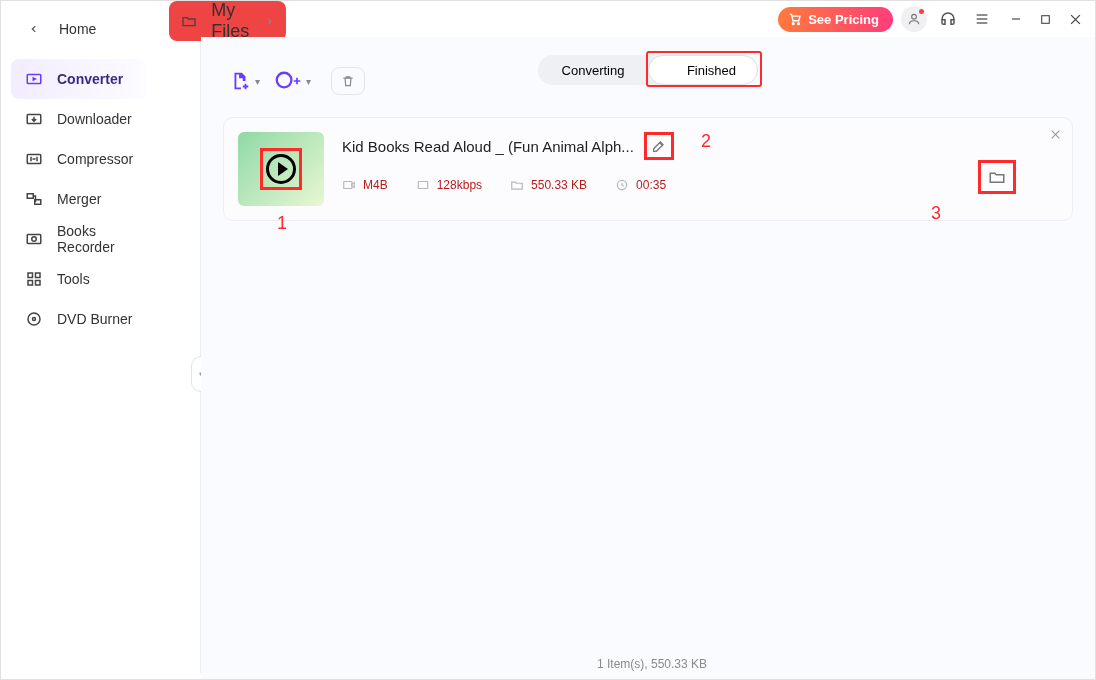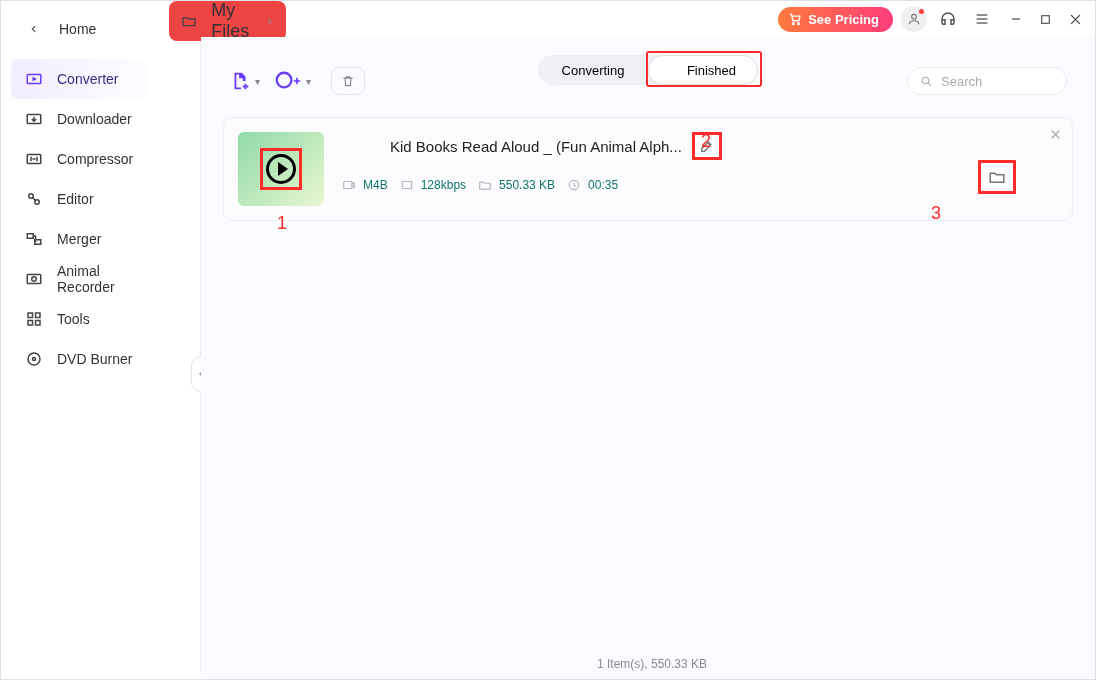--- a/index.html
+++ b/index.html
@@ -8,21 +8,21 @@
 .topbar { position: absolute; top: 0; right: 0; height: 36px; display: flex; align-items: center; gap: 8px; padding: 15px 12px; }
 .pricing-btn { background: linear-gradient(90deg, #ff7a3d, #ff3d7a); color: #fff; border-radius: 16px; padding: 5px 14px 5px 10px; display: flex; align-items: center; gap: 6px; font-size: 13px; font-weight: 600; cursor: pointer; }
 .top-icon { width: 26px; height: 26px; border-radius: 50%; background: #f0f0f2; display: flex; align-items: center; justify-content: center; cursor: pointer; color: #555; position: relative; }
 .top-icon.dot::after { content: ""; position: absolute; top: 3px; right: 3px; width: 5px; height: 5px; border-radius: 50%; background: #ff3d3d; }
 .win-ctrl { display: flex; gap: 16px; align-items: center; margin-left: 6px; }
 .win-ctrl span { cursor: pointer; color: #444; display: inline-flex; }
 
 .sidebar { position: absolute; left: 0; top: 0; bottom: 6px; width: 200px; border-right: 1px solid #eee; display: flex; flex-direction: row; background: #fff; }
 .nav { flex: 1; padding: 8px 10px 0 10px; }
 .nav-item { display: flex; align-items: center; gap: 14px; height: 40px; padding: 0 14px; border-radius: 8px; color: #333; cursor: pointer; font-size: 14px; }
-.nav-item.selected { background: linear-gradient(90deg, #f2edff, #fdfcff); color: #3b2a85; font-weight: 400; }
+.nav-item.selected { background: linear-gradient(90deg, #f2edff, #fdfcff); color: #3b2a85; font-weight: 700; }
 .nav-item.home { margin-bottom: 10px; }
 .nav-icon { width: 18px; height: 18px; display: inline-flex; align-items: center; justify-content: center; color: #444; }
 .nav-item.selected .nav-icon { color: #6a3cff; }
 .nav-item.home .chev { margin-right: 2px; color: #555; }
 .myfiles { margin: 0 12px 14px 12px; height: 40px; border-radius: 8px; background: #ef4444; display: flex; align-items: center; gap: 14px; padding: 0 12px; font-size: 18px; color: #333; cursor: pointer; justify-content: flex-end; }
 .myfiles .chev-r { margin-left: auto; color: #888; }
 
 .collapse-handle { position: absolute; left: 190px; top: 355px; width: 20px; height: 36px; border-radius: 10px; background: #fff; border: 1px solid #e4e4e8; display: flex; align-items: center; justify-content: center; cursor: pointer; color: #666; }
 
 .main { position: absolute; left: 200px; right: 0; top: 36px; bottom: 0; background: #fafbff; }
@@ -39,24 +39,24 @@
 .search { margin-left: auto; width: 160px; height: 28px; border: 1px solid #eaeaee; border-radius: 16px; background: #fff; display: flex; align-items: center; gap: 8px; padding: 0 12px; color: #aaa; font-size: 13px; }
 
 .content { position: absolute; left: 22px; right: 22px; top: 80px; bottom: 34px; }
 .card { border: 1px solid #eceef3; border-radius: 10px; background: #fcfcfe; padding: 14px 18px 14px 14px; display: flex; align-items: flex-start; gap: 18px; position: relative; }
 .thumb { width: 86px; height: 74px; border-radius: 6px; background: linear-gradient(135deg, #8fd9a6, #e9f7d2); position: relative; }
 .play-hl { position: absolute; border: 3px solid #ff2a2a; }
 .play-circle { position: absolute; left: 50%; top: 50%; transform: translate(-50%, -50%); width: 30px; height: 30px; border-radius: 50%; border: 3px solid #000; display: flex; align-items: center; justify-content: center; }
 .play-circle::after { content: ""; border-left: 10px solid #000; border-top: 7px solid transparent; border-bottom: 7px solid transparent; margin-left: 3px; }
 
 .info { flex: 1; }
-.title-row { display: flex; align-items: center; gap: 10px; margin-left: 48px; }
+.title-row { display: flex; align-items: center; gap: 10px; }
 .title-text { font-size: 15px; color: #222; max-width: 300px; white-space: nowrap; overflow: hidden; text-overflow: ellipsis; }
 .edit-hl { border: 3px solid #ff2a2a; width: 30px; height: 28px; display: flex; align-items: center; justify-content: center; }
-.meta-row { display: flex; gap: 12px; margin-top: 18px; color: #0f766e; font-size: 12px; align-items: flex-start; }
+.meta-row { display: flex; gap: 28px; margin-top: 18px; color: #b91c1c; font-size: 12px; align-items: flex-start; }
 .meta { display: flex; align-items: center; gap: 7px; }
 
 .folder-hl { position: absolute; right: 56px; top: 42px; width: 38px; height: 34px; border: 3px solid #ff2a2a; display: flex; align-items: center; justify-content: center; }
 .card-close { position: absolute; right: 10px; top: 10px; cursor: pointer; color: #888; }
 
 .annot { position: absolute; color: #ff2a2a; font-size: 18px; font-weight: 500; pointer-events: none; }
 
 .footer { position: absolute; bottom: 8px; left: 8px; right: 0; text-align: center; font-size: 12px; color: #8a8a92; }
 
 svg { display: block; }
@@ -145,45 +145,35 @@
           <svg width="18" height="18" viewBox="0 0 24 24" fill="none" stroke="currentColor" stroke-width="2">
             <rect x="3" y="6" width="18" height="12" rx="1"></rect>
             <path d="M8 9v6m8-6v6M10 12h4"></path>
           </svg>
         </span>
       <span>Compressor</span>
     </div>
     <div class="nav-item">
       <span class="nav-icon">
           <svg width="18" height="18" viewBox="0 0 24 24" fill="none" stroke="currentColor" stroke-width="2">
-            <circle cx="8" cy="8" r="3"></circle>
-            <circle cx="16" cy="16" r="3"></circle>
-            <line x1="10" y1="10" x2="14" y2="14"></line>
-          </svg>
-        </span>
-      <span>Editor</span>
-    </div>
-    <div class="nav-item">
-      <span class="nav-icon">
-          <svg width="18" height="18" viewBox="0 0 24 24" fill="none" stroke="currentColor" stroke-width="2">
             <rect x="3" y="5" width="8" height="6"></rect>
             <rect x="13" y="13" width="8" height="6"></rect>
             <path d="M11 8h3v8"></path>
           </svg>
         </span>
       <span>Merger</span>
     </div>
     <div class="nav-item">
       <span class="nav-icon">
           <svg width="18" height="18" viewBox="0 0 24 24" fill="none" stroke="currentColor" stroke-width="2">
             <rect x="3" y="6" width="18" height="12" rx="1"></rect>
             <circle cx="12" cy="12" r="3"></circle>
           </svg>
         </span>
-      <span>Animal Recorder</span>
+      <span>Books Recorder</span>
     </div>
     <div class="nav-item">
       <span class="nav-icon">
           <svg width="18" height="18" viewBox="0 0 24 24" fill="none" stroke="currentColor" stroke-width="2">
             <rect x="4" y="4" width="6" height="6"></rect>
             <rect x="14" y="4" width="6" height="6"></rect>
             <rect x="4" y="14" width="6" height="6"></rect>
             <rect x="14" y="14" width="6" height="6"></rect>
           </svg>
         </span>
@@ -247,27 +237,20 @@
     <div class="tabs">
       <div class="tab">
           <span>Converting</span>
         </div>
       <div class="tab active">
           <span>Finished</span>
         </div>
       <div class="tab-hl" style="left:108px; top:-4px; width:116px; height:36px;"></div>
     </div>
 
-    <div class="search">
-      <svg width="13" height="13" viewBox="0 0 24 24" fill="none" stroke="#aaa" stroke-width="2">
-          <circle cx="10" cy="10" r="6"></circle>
-          <line x1="15" y1="15" x2="20" y2="20"></line>
-        </svg>
-      <span>Search</span>
-    </div>
   </div>
 
   <div class="content">
     <div class="card">
       <div class="thumb">
         <div class="play-hl" style="left:22px; top:16px; width:42px; height:42px;"></div>
         <div class="play-circle"></div>
       </div>
       <div class="info">
         <div class="title-row">

